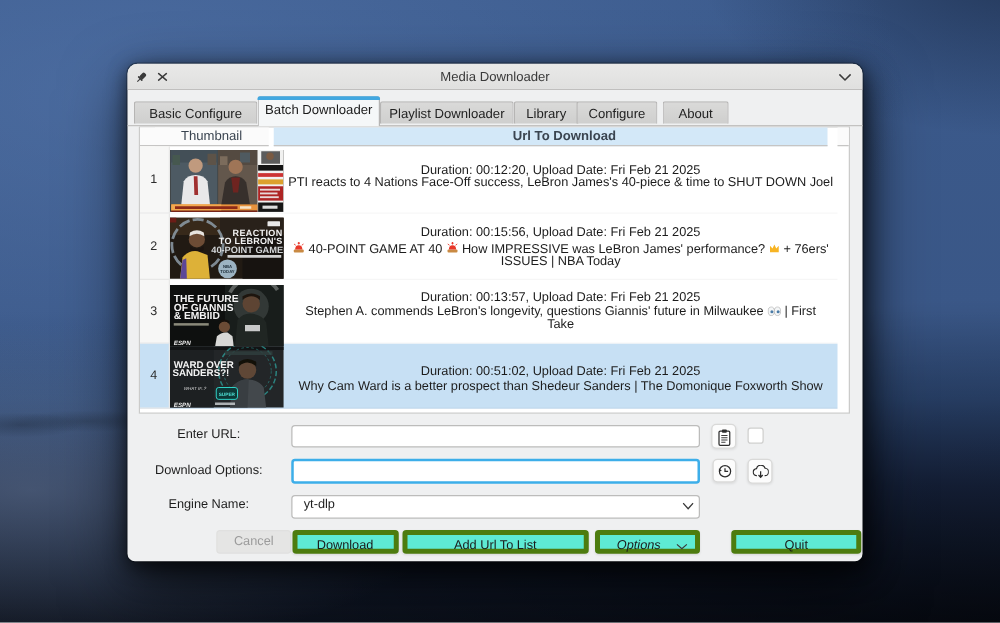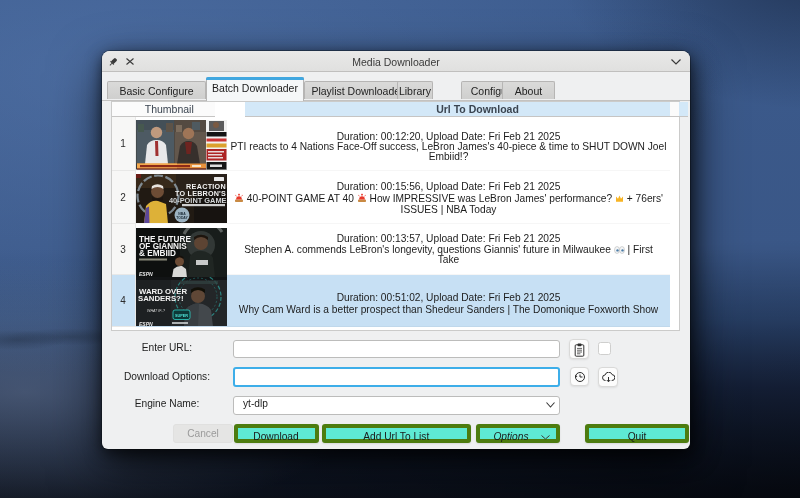--- a/index.html
+++ b/index.html
@@ -79,30 +79,30 @@
     <svg class="abs" style="left:24px;top:6.5px" width="8" height="7" viewBox="0 0 8 7">
       <path d="M0.5 0.5 L7.5 6.5 M7.5 0.5 L0.5 6.5" stroke="#3a3a3a" stroke-width="1.1"></path>
     </svg>
     <svg class="abs" style="left:569px;top:8px" width="10" height="6" viewBox="0 0 10 6">
       <path d="M0.5 0.5 L5 5 L9.5 0.5" stroke="#3a3a3a" stroke-width="1.2" fill="none"></path>
     </svg>
   </div>
   <div class="tab" style="left:5px;width:99px;">Basic Configure</div>
   <div id="tabactive" style="left:104px;width:98px;">Batch Downloader</div>
   <div class="tab" style="left:202px;width:107px;">Playlist Downloader</div>
-  <div class="tab" style="left:295px;width:36px;">Library</div>
+  <div class="tab" style="left:309px;width:52px;">Library</div>
   <div class="tab" style="left:359px;width:65px;">Configure</div>
-  <div class="tab" style="left:400px;width:53px;">About</div>
+  <div class="tab" style="left:428px;width:53px;">About</div>
   <div id="tabline"></div>
 
   <div id="tbl">
 
     <div class="hdr" style="left:0;width:24px;"></div>
     <div class="hdr" style="left:12px;width:91.5px;">Thumbnail</div>
-    <div class="hdr" id="hdrurl" style="left:133px;width:443px;padding-left:23px;">Url To Download</div>
+    <div class="hdr" id="hdrurl" style="left:107px;width:443px;padding-left:23px;">Url To Download</div>
     <div class="hdr" style="left:558.5px;width:9px;"></div>
 
     <div class="ncell" style="top:15.5px;height:54px;line-height:54px;">1</div>
     <div class="ncell" style="top:69.5px;height:53px;line-height:53px;">2</div>
     <div class="ncell" style="top:122.5px;height:51px;line-height:51px;">3</div>
     <div class="ncell sel" style="top:173.5px;height:51.5px;line-height:51px;">4</div>
 
     <div class="trow" style="top:15.5px;height:54px;"></div>
     <div class="trow" style="top:69.5px;height:53px;"></div>
     <div class="trow" style="top:122.5px;height:51px;"></div>
@@ -196,21 +196,20 @@
       <text x="2" y="24" font-family="Liberation Sans" font-size="7.8" font-weight="bold" fill="#f4f4f4">SANDERS?!</text>
       <text x="11" y="35" font-family="Liberation Sans" font-size="3.6" font-style="italic" fill="#d8d8d8">WHAT IF..?</text>
       <rect x="37" y="33" width="17" height="9.5" rx="2" fill="#0d3837" stroke="#2fd0c5" stroke-width="0.8"></rect>
       <text x="45.5" y="39.5" font-family="Liberation Sans" font-size="3.8" font-weight="bold" fill="#4fe0d5" text-anchor="middle">SUPER</text>
       <text x="3" y="48.5" font-family="Liberation Sans" font-size="5" font-weight="bold" fill="#e8e8e8" font-style="italic">ESPN</text>
       <rect x="36" y="45" width="16" height="2" fill="#cfd4d6" opacity="0.8"></rect>
     </svg>
 
     <div class="rline" style="top:30.5px;">Duration: 00:12:20, Upload Date: Fri Feb 21 2025</div>
     <div class="rline" style="top:40.7px;">PTI reacts to 4 Nations Face-Off success, LeBron James's 40-piece &amp; time to SHUT DOWN Joel</div>
-    <div class="rline" style="top:50px;">Embiid!?</div>
     <div class="rline" style="top:80.5px;">Duration: 00:15:56, Upload Date: Fri Feb 21 2025</div>
     <div class="rline" style="top:91.7px;"><svg class="emoji" width="10" height="10" viewBox="0 0 10 10">
           <rect x="1" y="6.6" width="8" height="2.4" rx="0.8" fill="#c98a43"></rect>
           <path d="M2.1 6.6 a2.9 3.4 0 0 1 5.8 0 z" fill="#e8382a"></path>
           <path d="M4.6 1 L5.4 1 L5.4 2.2 L4.6 2.2 z M1.2 2.2 L2.6 3.2 M8.8 2.2 L7.4 3.2" stroke="#e8382a" stroke-width="0.7" fill="#e8382a"></path>
         </svg> 40-POINT GAME AT 40 <svg class="emoji" width="10" height="10" viewBox="0 0 10 10">
           <rect x="1" y="6.6" width="8" height="2.4" rx="0.8" fill="#c98a43"></rect>
           <path d="M2.1 6.6 a2.9 3.4 0 0 1 5.8 0 z" fill="#e8382a"></path>
           <path d="M4.6 1 L5.4 1 L5.4 2.2 L4.6 2.2 z M1.2 2.2 L2.6 3.2 M8.8 2.2 L7.4 3.2" stroke="#e8382a" stroke-width="0.7" fill="#e8382a"></path>
         </svg> How IMPRESSIVE was LeBron James' performance? <svg class="emoji" width="9" height="9" viewBox="0 0 9 9">

